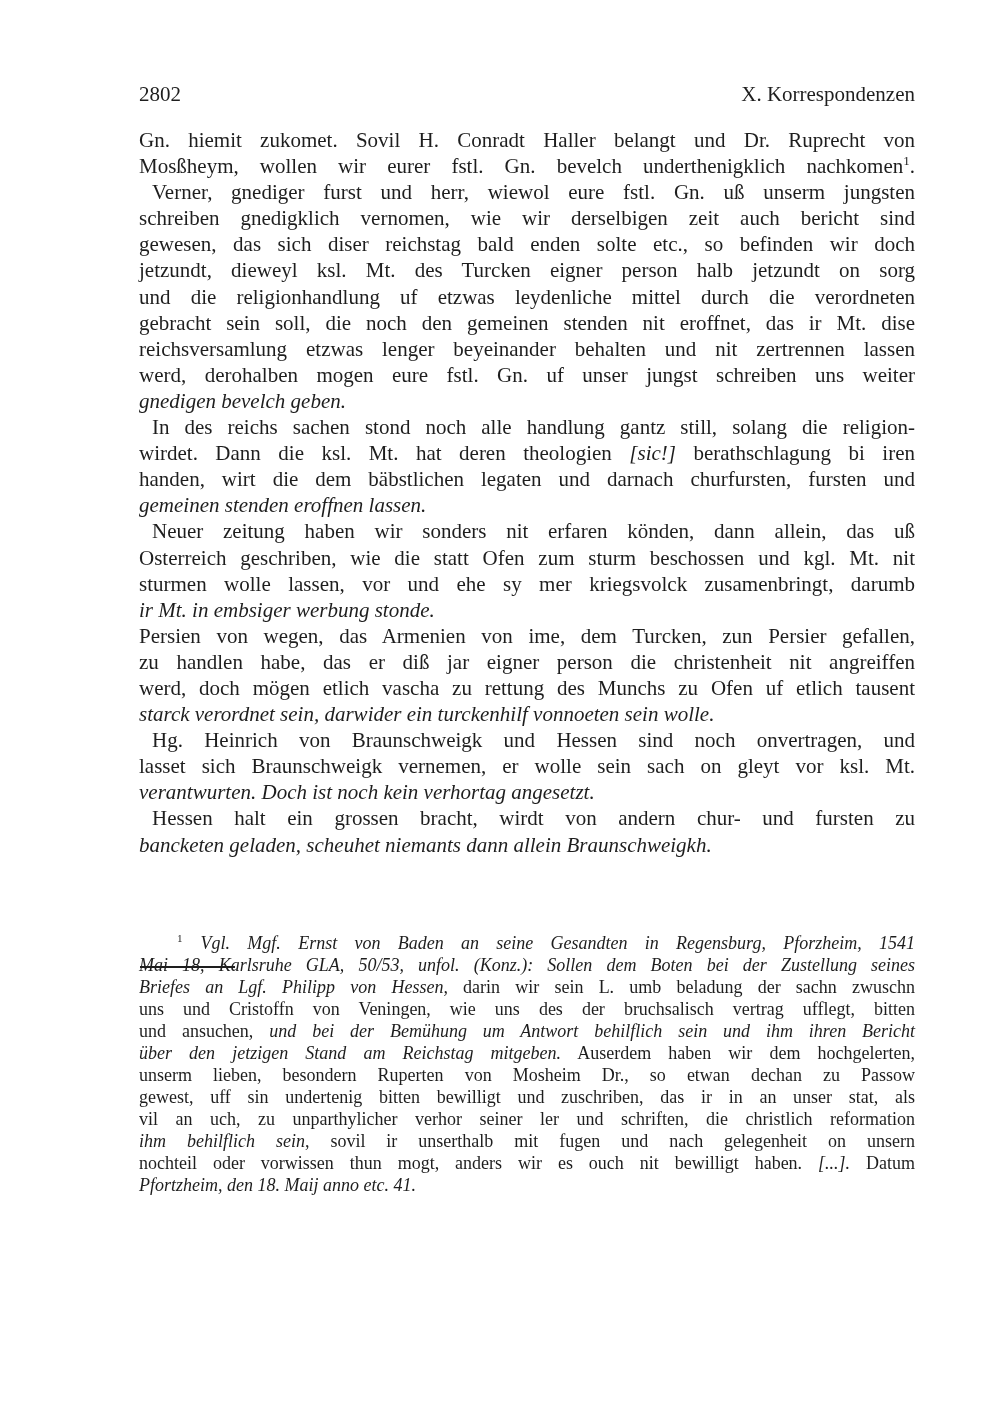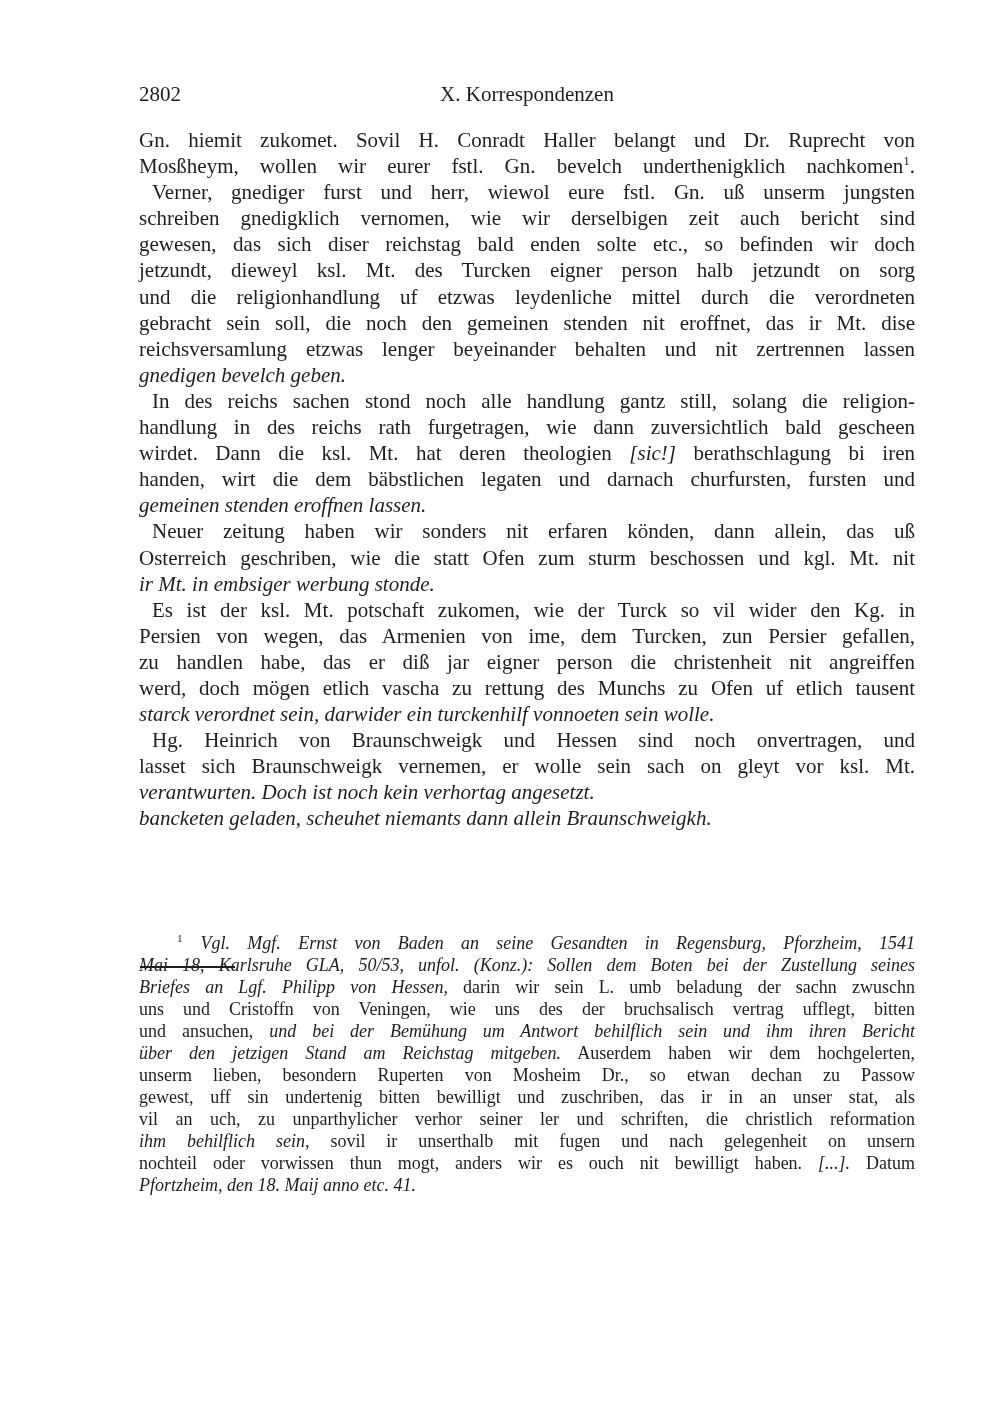--- a/index.html
+++ b/index.html
@@ -15,21 +15,21 @@
   .header {
     position: absolute;
     left: 139px;
     top: 81px;
     width: 776px;
     height: 27px;
     font-size: 21px;
     line-height: 26px;
   }
   .page-number { position: absolute; left: 0; top: 0; text-align: center; }
-  .running-head { position: absolute; left: 0; right: 0; text-align: center; }
+  .running-head { position: absolute; left: 0; right: 0; text-align: right; }
   .body-text {
     position: absolute;
     left: 139px;
     top: 127px;
     width: 776px;
     font-size: 21px;
     line-height: 26.1px;
   }
   .para { margin: 0; padding: 0; }
   .line {
@@ -83,47 +83,48 @@
         <div class="line"><span>Mosßheym, wollen wir eurer fstl. Gn. bevelch underthenigklich nachkomen</span><span class="sup">1</span><span>.</span></div>
       </div>
     <div class="para">
         <div class="line indent"><span>Verner, gnediger furst und herr, wiewol eure fstl. Gn. uß unserm jungsten</span></div>
         <div class="line"><span>schreiben gnedigklich vernomen, wie wir derselbigen zeit auch bericht sind</span></div>
         <div class="line"><span>gewesen, das sich diser reichstag bald enden solte etc., so befinden wir doch</span></div>
         <div class="line"><span>jetzundt, dieweyl ksl. Mt. des Turcken eigner person halb jetzundt on sorg</span></div>
         <div class="line"><span>und die religionhandlung uf etzwas leydenliche mittel durch die verordneten</span></div>
         <div class="line"><span>gebracht sein soll, die noch den gemeinen stenden nit eroffnet, das ir Mt. dise</span></div>
         <div class="line"><span>reichsversamlung etzwas lenger beyeinander behalten und nit zertrennen lassen</span></div>
+        <div class="line"><span>werd, derohalben mogen eure fstl. Gn. uf unser jungst schreiben uns weiter</span></div>
         <div class="line last"><span>gnedigen bevelch geben.</span></div>
       </div>
     <div class="para">
         <div class="line indent"><span>In des reichs sachen stond noch alle handlung gantz still, solang die religion-</span></div>
-        <div class="line"><span>handlung in des reichs rath furgetragen, wie dann zuversichtlich bald gescheen</span></div>
         <div class="line"><span>wirdet. Dann die ksl. Mt. hat deren theologien </span><span class="it">[sic!]</span><span> berathschlagung bi iren</span></div>
         <div class="line"><span>handen, wirt die dem bäbstlichen legaten und darnach churfursten, fursten und</span></div>
         <div class="line last"><span>gemeinen stenden eroffnen lassen.</span></div>
       </div>
     <div class="para">
         <div class="line indent"><span>Neuer zeitung haben wir sonders nit erfaren könden, dann allein, das uß</span></div>
         <div class="line"><span>Osterreich geschriben, wie die statt Ofen zum sturm beschossen und kgl. Mt. nit</span></div>
+        <div class="line"><span>sturmen wolle lassen, vor und ehe sy mer kriegsvolck zusamenbringt, darumb</span></div>
         <div class="line last"><span>ir Mt. in embsiger werbung stonde.</span></div>
       </div>
     <div class="para">
-        <div class="line indent"><span>Es ist der ksl. Mt. potschaft zukomen, wie der Turck so vil wider den Kg. in</span></div>
         <div class="line"><span>Persien von wegen, das Armenien von ime, dem Turcken, zun Persier gefallen,</span></div>
         <div class="line"><span>zu handlen habe, das er diß jar eigner person die christenheit nit angreiffen</span></div>
         <div class="line"><span>werd, doch mögen etlich vascha zu rettung des Munchs zu Ofen uf etlich tausent</span></div>
         <div class="line last"><span>starck verordnet sein, darwider ein turckenhilf vonnoeten sein wolle.</span></div>
       </div>
     <div class="para">
         <div class="line indent"><span>Hg. Heinrich von Braunschweigk und Hessen sind noch onvertragen, und</span></div>
         <div class="line"><span>lasset sich Braunschweigk vernemen, er wolle sein sach on gleyt vor ksl. Mt.</span></div>
         <div class="line last"><span>verantwurten. Doch ist noch kein verhortag angesetzt.</span></div>
       </div>
     <div class="para">
+        <div class="line indent"><span>Hessen halt ein grossen bracht, wirdt von andern chur- und fursten zu</span></div>
         <div class="line last"><span>bancketen geladen, scheuhet niemants dann allein Braunschweigkh.</span></div>
       </div>
   </div>
 
   <div class="footnote-rule"></div>
 
   <div class="footnote">
       <div class="line indent"><span class="sup">1</span><span>  </span><span class="it">Vgl. Mgf. Ernst von Baden an seine Gesandten in Regensburg, Pforzheim, 1541</span></div>
       <div class="line"><span class="it">Mai 18, Karlsruhe GLA, 50/53, unfol. (Konz.): Sollen dem Boten bei der Zustellung seines</span></div>
       <div class="line"><span class="it">Briefes an Lgf. Philipp von Hessen,</span><span> darin wir sein L. umb beladung der sachn zwuschn</span></div>

